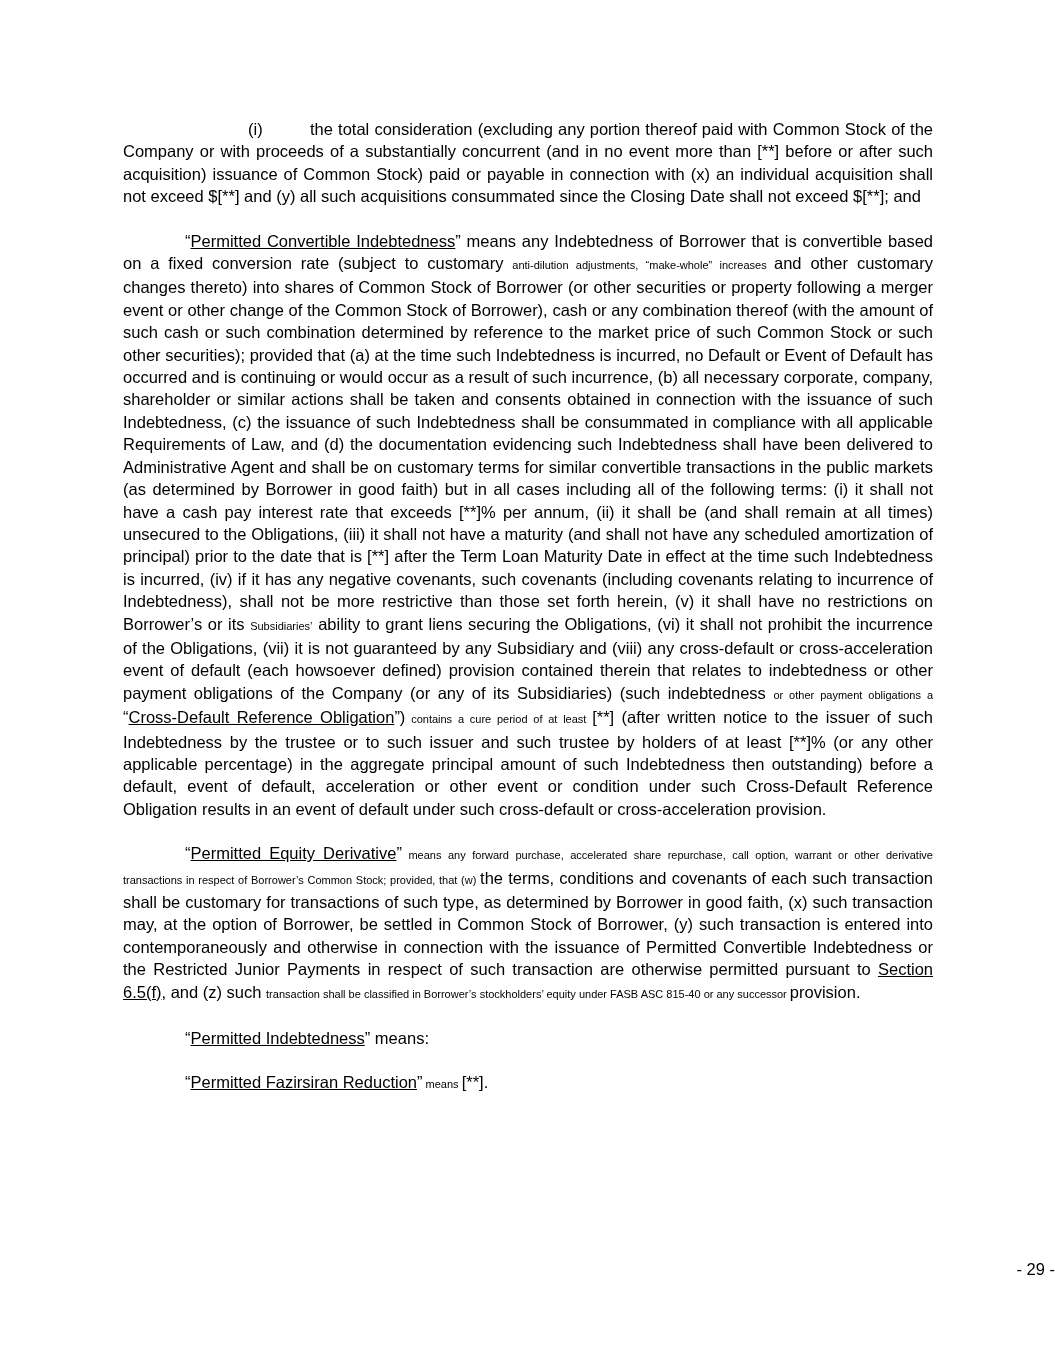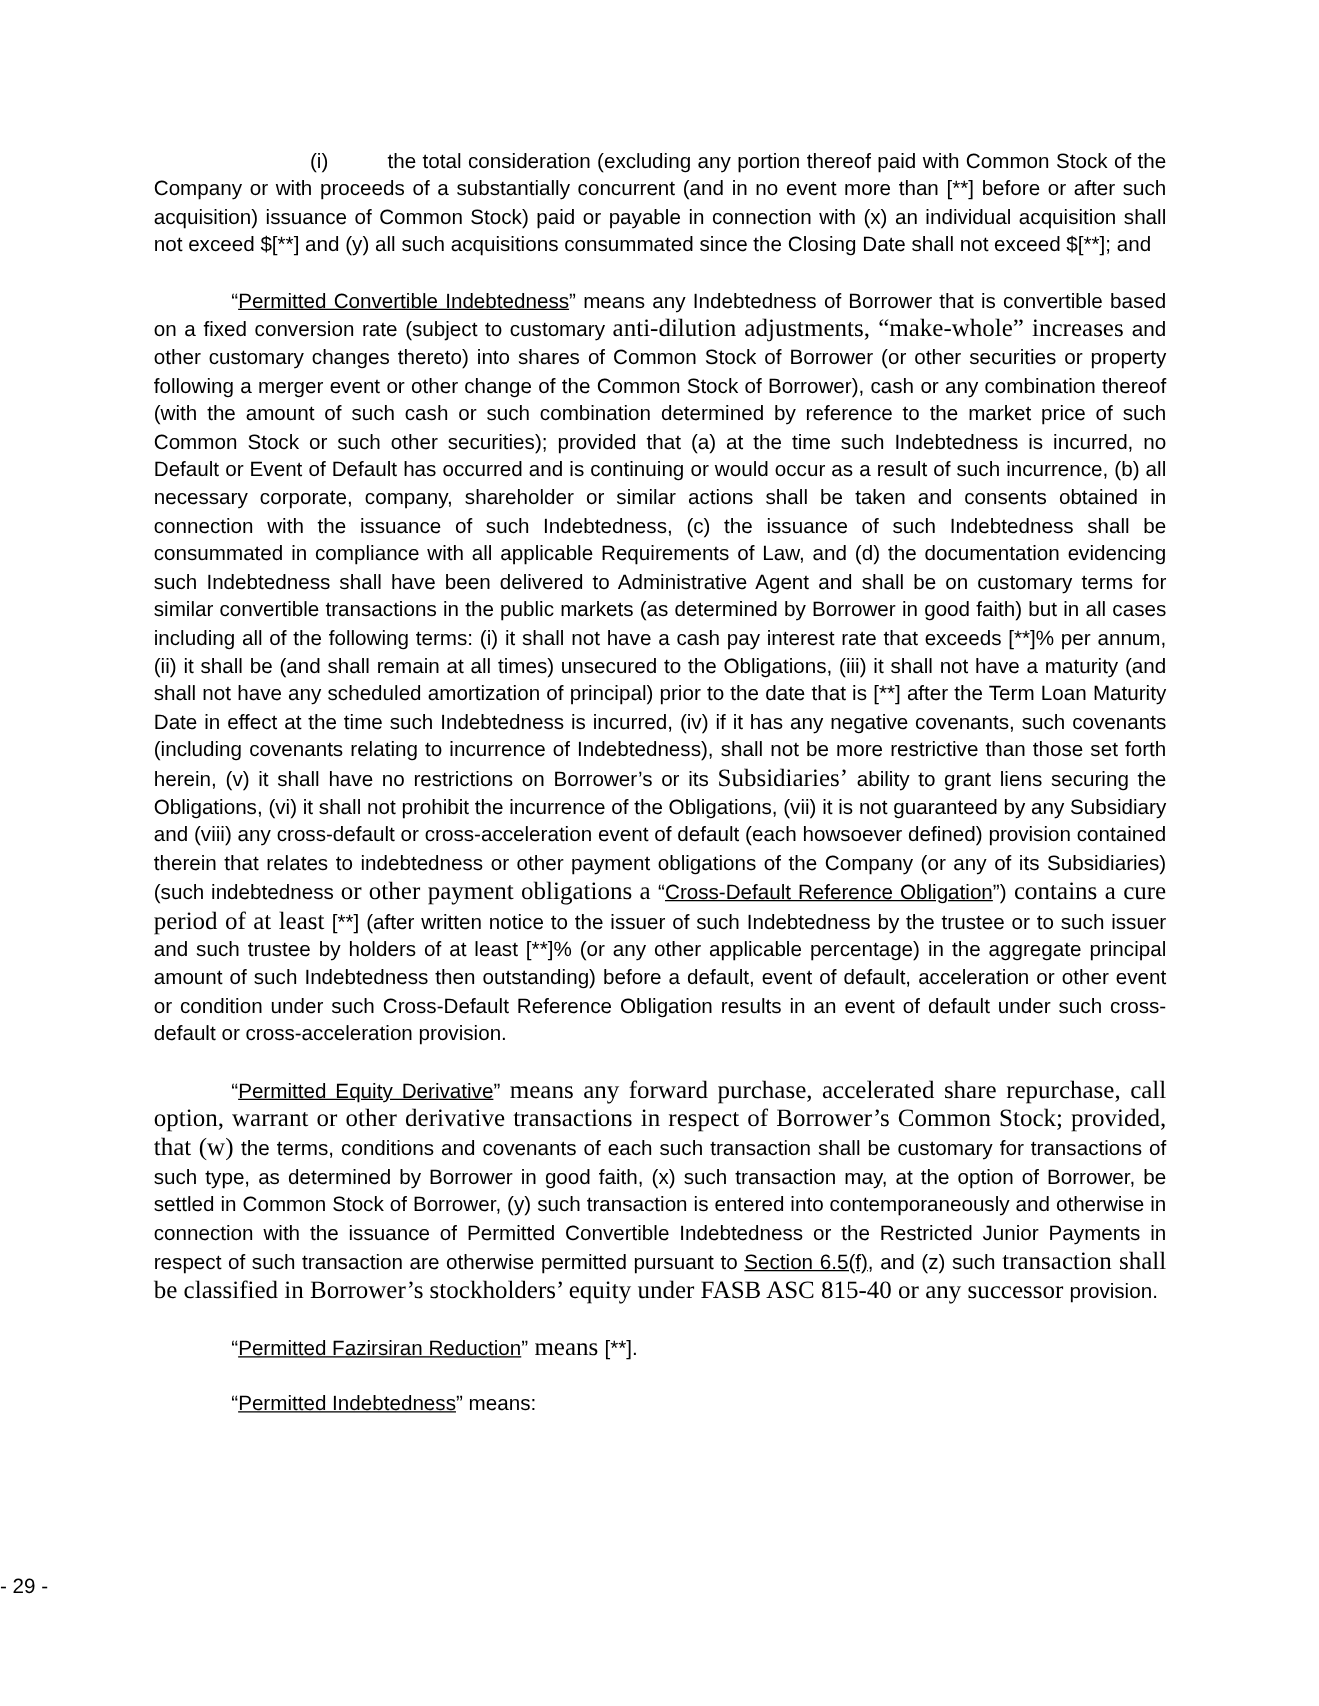--- a/index.html
+++ b/index.html
@@ -28,37 +28,37 @@
   }
   .para.tabbed { text-indent: 125px; }
   .para.definition { text-indent: 62px; }
   .marker {
     display: inline-block;
     width: 62px;
     text-indent: 0;
   }
   .u { text-decoration: underline; }
   .serif {
-    font-family: Liberation Serif, serif;
-    font-size: 20px;
+    font-family: Liberation Sans, sans-serif;
+    font-size: 11px;
   }
   .footer {
     position: absolute;
     left: 0;
     width: 100%;
     bottom: 86px;
-    text-align: left;
+    text-align: right;
     font-size: 16.5px;
   }
 </style>
 </head>
 <body>
 
 <div class="page">
   <div class="content">
       <p class="para tabbed"><span class="marker">(i)</span><span>the total consideration (excluding any portion thereof paid with Common Stock of the Company or with proceeds of a substantially concurrent (and in no event more than [**] before or after such acquisition) issuance of Common Stock) paid or payable in connection with (x) an individual acquisition shall not exceed $[**] and (y) all such acquisitions consummated since the Closing Date shall not exceed $[**]; and</span></p>
       <p class="para definition"><span>“</span><span class="u">Permitted Convertible Indebtedness</span><span>” means any Indebtedness of Borrower that is convertible based on a fixed conversion rate (subject to customary </span><span class="serif">anti-dilution adjustments, “make-whole” increases </span><span>and other customary changes thereto) into shares of Common Stock of Borrower (or other securities or property following a merger event or other change of the Common Stock of Borrower), cash or any combination thereof (with the amount of such cash or such combination determined by reference to the market price of such Common Stock or such other securities); provided that (a) at the time such Indebtedness is incurred, no Default or Event of Default has occurred and is continuing or would occur as a result of such incurrence, (b) all necessary corporate, company, shareholder or similar actions shall be taken and consents obtained in connection with the issuance of such Indebtedness, (c) the issuance of such Indebtedness shall be consummated in compliance with all applicable Requirements of Law, and (d) the documentation evidencing such Indebtedness shall have been delivered to Administrative Agent and shall be on customary terms for similar convertible transactions in the public markets (as determined by Borrower in good faith) but in all cases including all of the following terms: (i) it shall not have a cash pay interest rate that exceeds [**]% per annum, (ii) it shall be (and shall remain at all times) unsecured to the Obligations, (iii) it shall not have a maturity (and shall not have any scheduled amortization of principal) prior to the date that is [**] after the Term Loan Maturity Date in effect at the time such Indebtedness is incurred, (iv) if it has any negative covenants, such covenants (including covenants relating to incurrence of Indebtedness), shall not be more restrictive than those set forth herein, (v) it shall have no restrictions on Borrower’s or its </span><span class="serif">Subsidiaries’</span><span> ability to grant liens securing the Obligations, (vi) it shall not prohibit the incurrence of the Obligations, (vii) it is not guaranteed by any Subsidiary and (viii) any cross-default or cross-acceleration event of default (each howsoever defined) provision contained therein that relates to indebtedness or other payment obligations of the Company (or any of its Subsidiaries) (such indebtedness </span><span class="serif">or other payment obligations a </span><span>“</span><span class="u">Cross-Default Reference Obligation</span><span>”)</span><span class="serif"> contains a cure period of at least </span><span>[**] (after written notice to the issuer of such Indebtedness by the trustee or to such issuer and such trustee by holders of at least [**]% (or any other applicable percentage) in the aggregate principal amount of such Indebtedness then outstanding) before a default, event of default, acceleration or other event or condition under such Cross-Default Reference Obligation results in an event of default under such cross-default or cross-acceleration provision.</span></p>
       <p class="para definition"><span>“</span><span class="u">Permitted Equity Derivative</span><span>”</span><span class="serif"> means any forward purchase, accelerated share repurchase, call option, warrant or other derivative transactions in respect of Borrower’s Common Stock; provided, that (w) </span><span>the terms, conditions and covenants of each such transaction shall be customary for transactions of such type, as determined by Borrower in good faith, (x) such transaction may, at the option of Borrower, be settled in Common Stock of Borrower, (y) such transaction is entered into contemporaneously and otherwise in connection with the issuance of Permitted Convertible Indebtedness or the Restricted Junior Payments in respect of such transaction are otherwise permitted pursuant to </span><span class="u">Section 6.5(f)</span><span>, and (z) such </span><span class="serif">transaction shall be classified in Borrower’s stockholders’ equity under FASB ASC 815-40 or any successor </span><span>provision.</span></p>
+      <p class="para definition"><span>“</span><span class="u">Permitted Indebtedness</span><span>” means:</span></p>
       <p class="para definition"><span>“</span><span class="u">Permitted Fazirsiran Reduction</span><span>”</span><span class="serif"> means </span><span>[**].</span></p>
-      <p class="para definition"><span>“</span><span class="u">Permitted Indebtedness</span><span>” means:</span></p>
     </div>
   <div class="footer">- 29 -</div>
 </div>
 
 </body></html>

